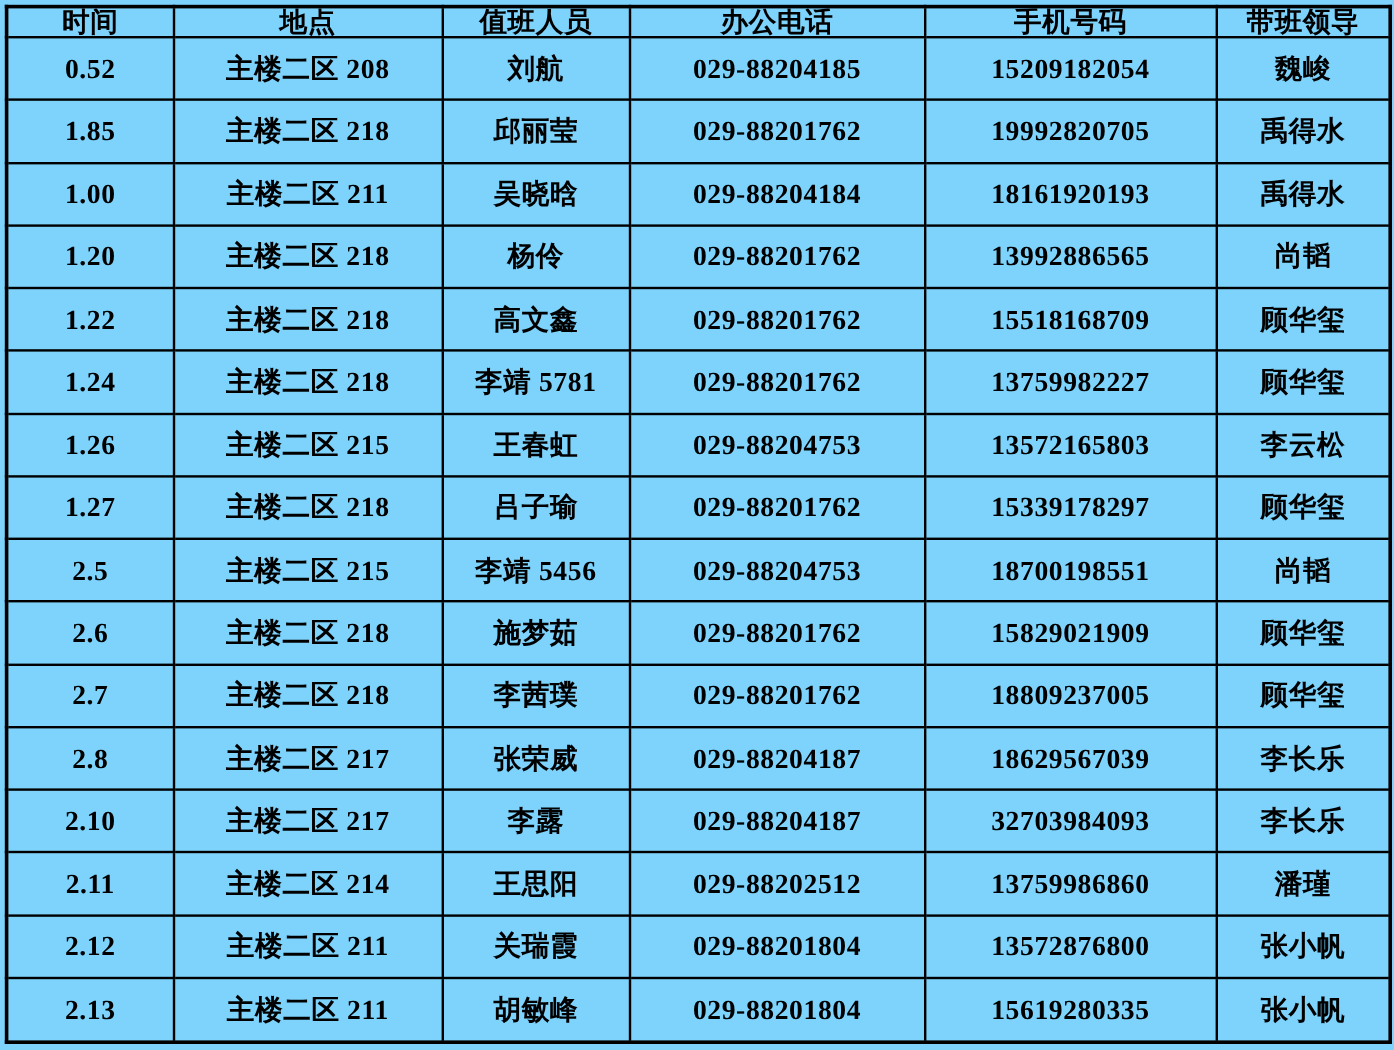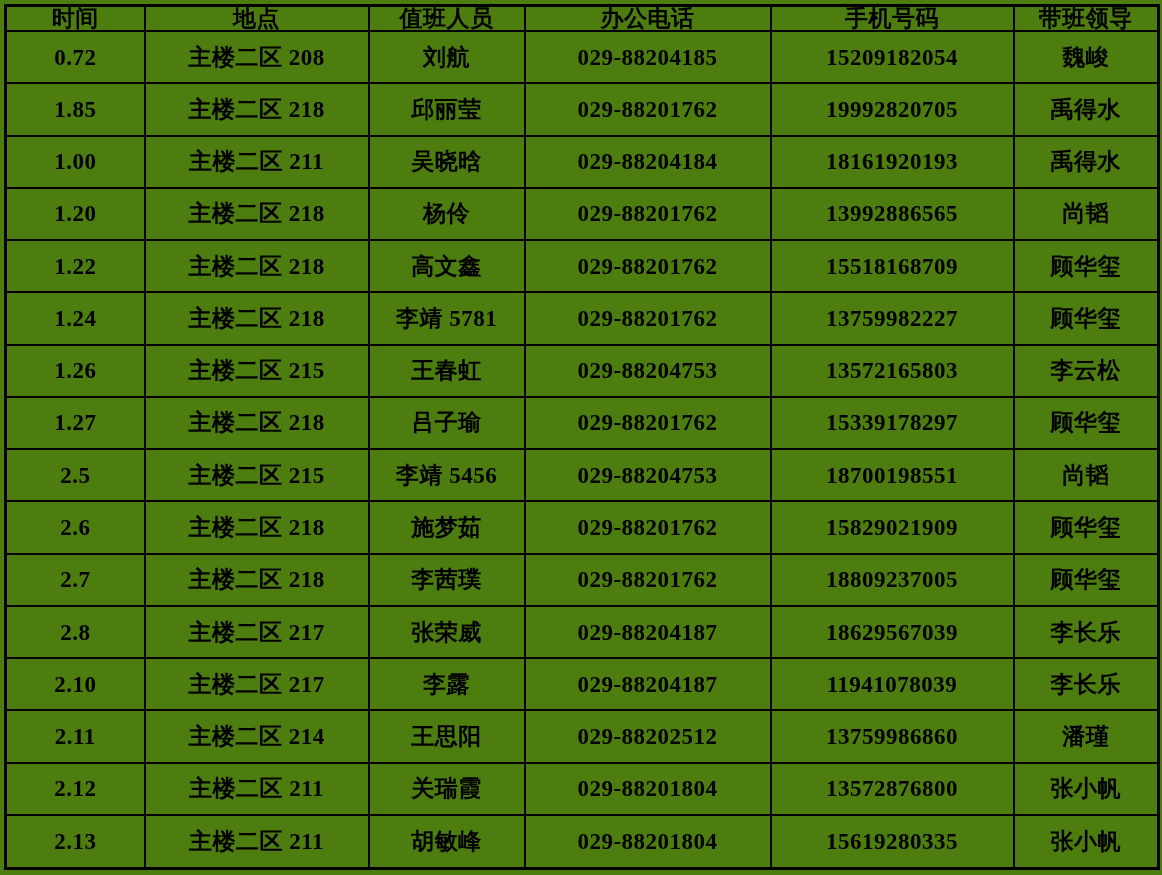--- a/index.html
+++ b/index.html
@@ -8,21 +8,21 @@
     padding: 0;
     background: #ffffff;
     width: 1162px;
     height: 875px;
     font-family: "Liberation Serif", "DejaVu Serif", serif;
   }
   .page {
     position: relative;
     width: 1162px;
     height: 875px;
-    background: #4d7c0f;
+    background: #7dd3fc;
   }
   table.roster {
     position: absolute;
     left: 4px;
     top: 4px;
     width: 1153px;
     height: 866px;
     border-collapse: collapse;
     table-layout: fixed;
     border: 3px solid #000000;
@@ -67,21 +67,21 @@
         <th>时间</th>
         <th>地点</th>
         <th>值班人员</th>
         <th>办公电话</th>
         <th>手机号码</th>
         <th>带班领导</th>
       </tr>
     </thead>
     <tbody>
         <tr>
-          <td>0.72</td>
+          <td>0.52</td>
           <td>主楼二区 208</td>
           <td>刘航</td>
           <td>029-88204185</td>
           <td>15209182054</td>
           <td>魏峻</td>
         </tr>
         <tr>
           <td>1.85</td>
           <td>主楼二区 218</td>
           <td>邱丽莹</td>
@@ -167,21 +167,21 @@
           <td>张荣威</td>
           <td>029-88204187</td>
           <td>18629567039</td>
           <td>李长乐</td>
         </tr>
         <tr>
           <td>2.10</td>
           <td>主楼二区 217</td>
           <td>李露</td>
           <td>029-88204187</td>
-          <td>11941078039</td>
+          <td>32703984093</td>
           <td>李长乐</td>
         </tr>
         <tr>
           <td>2.11</td>
           <td>主楼二区 214</td>
           <td>王思阳</td>
           <td>029-88202512</td>
           <td>13759986860</td>
           <td>潘瑾</td>
         </tr>

